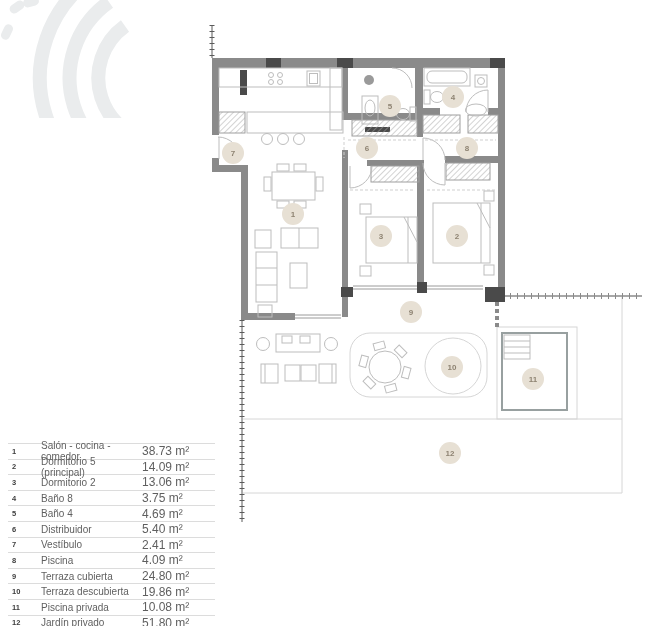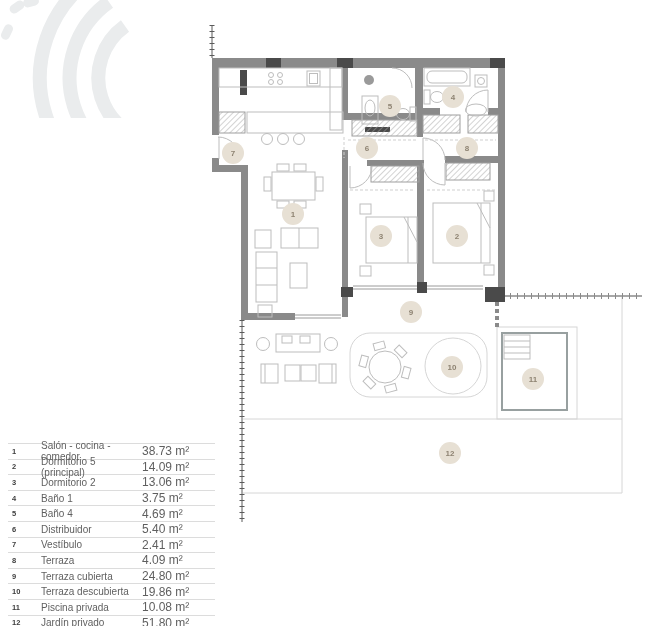--- a/index.html
+++ b/index.html
@@ -322,41 +322,41 @@
         <span class="lname">Dormitorio 5 (principal)</span>
         <span class="larea">14.09 m²</span>
       </div>
     <div class="lrow">
         <span class="lnum">3</span>
         <span class="lname">Dormitorio 2</span>
         <span class="larea">13.06 m²</span>
       </div>
     <div class="lrow">
         <span class="lnum">4</span>
-        <span class="lname">Baño 1</span>
+        <span class="lname">Baño 8</span>
         <span class="larea">3.75 m²</span>
       </div>
     <div class="lrow">
         <span class="lnum">5</span>
         <span class="lname">Baño 4</span>
         <span class="larea">4.69 m²</span>
       </div>
     <div class="lrow">
         <span class="lnum">6</span>
         <span class="lname">Distribuidor</span>
         <span class="larea">5.40 m²</span>
       </div>
     <div class="lrow">
         <span class="lnum">7</span>
         <span class="lname">Vestíbulo</span>
         <span class="larea">2.41 m²</span>
       </div>
     <div class="lrow">
         <span class="lnum">8</span>
-        <span class="lname">Terraza</span>
+        <span class="lname">Piscina</span>
         <span class="larea">4.09 m²</span>
       </div>
     <div class="lrow">
         <span class="lnum">9</span>
         <span class="lname">Terraza cubierta</span>
         <span class="larea">24.80 m²</span>
       </div>
     <div class="lrow">
         <span class="lnum">10</span>
         <span class="lname">Terraza descubierta</span>

